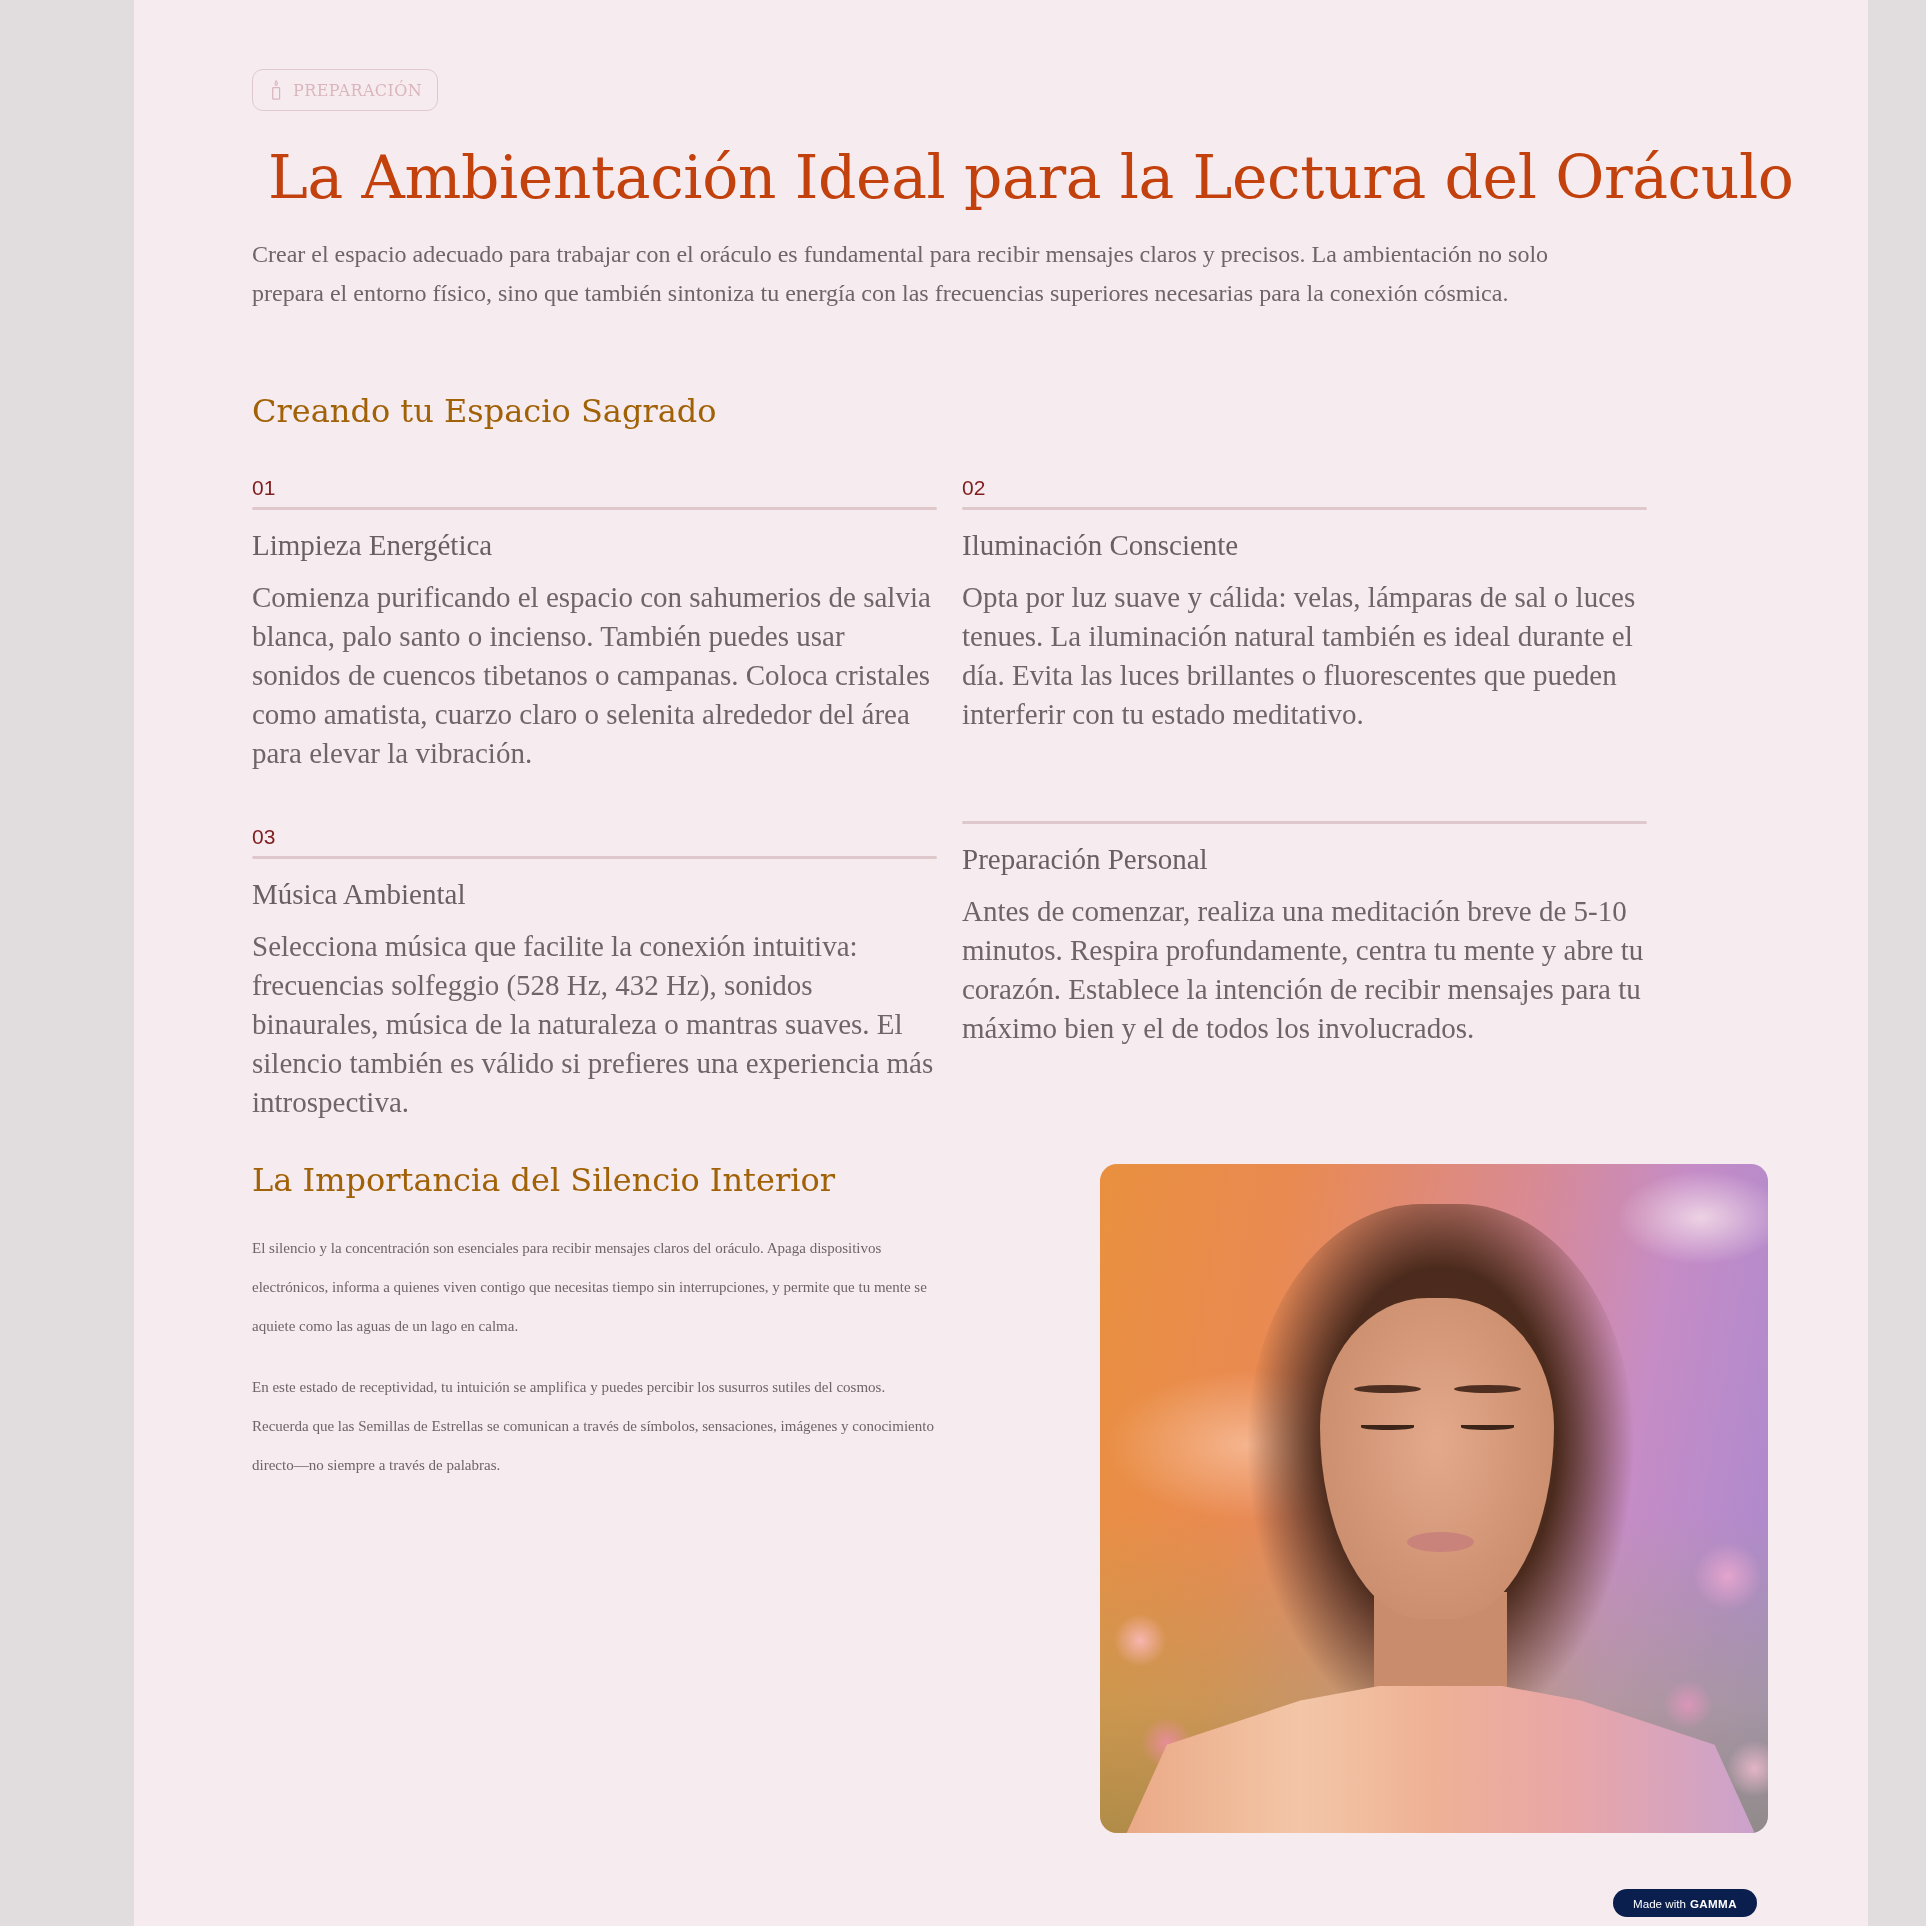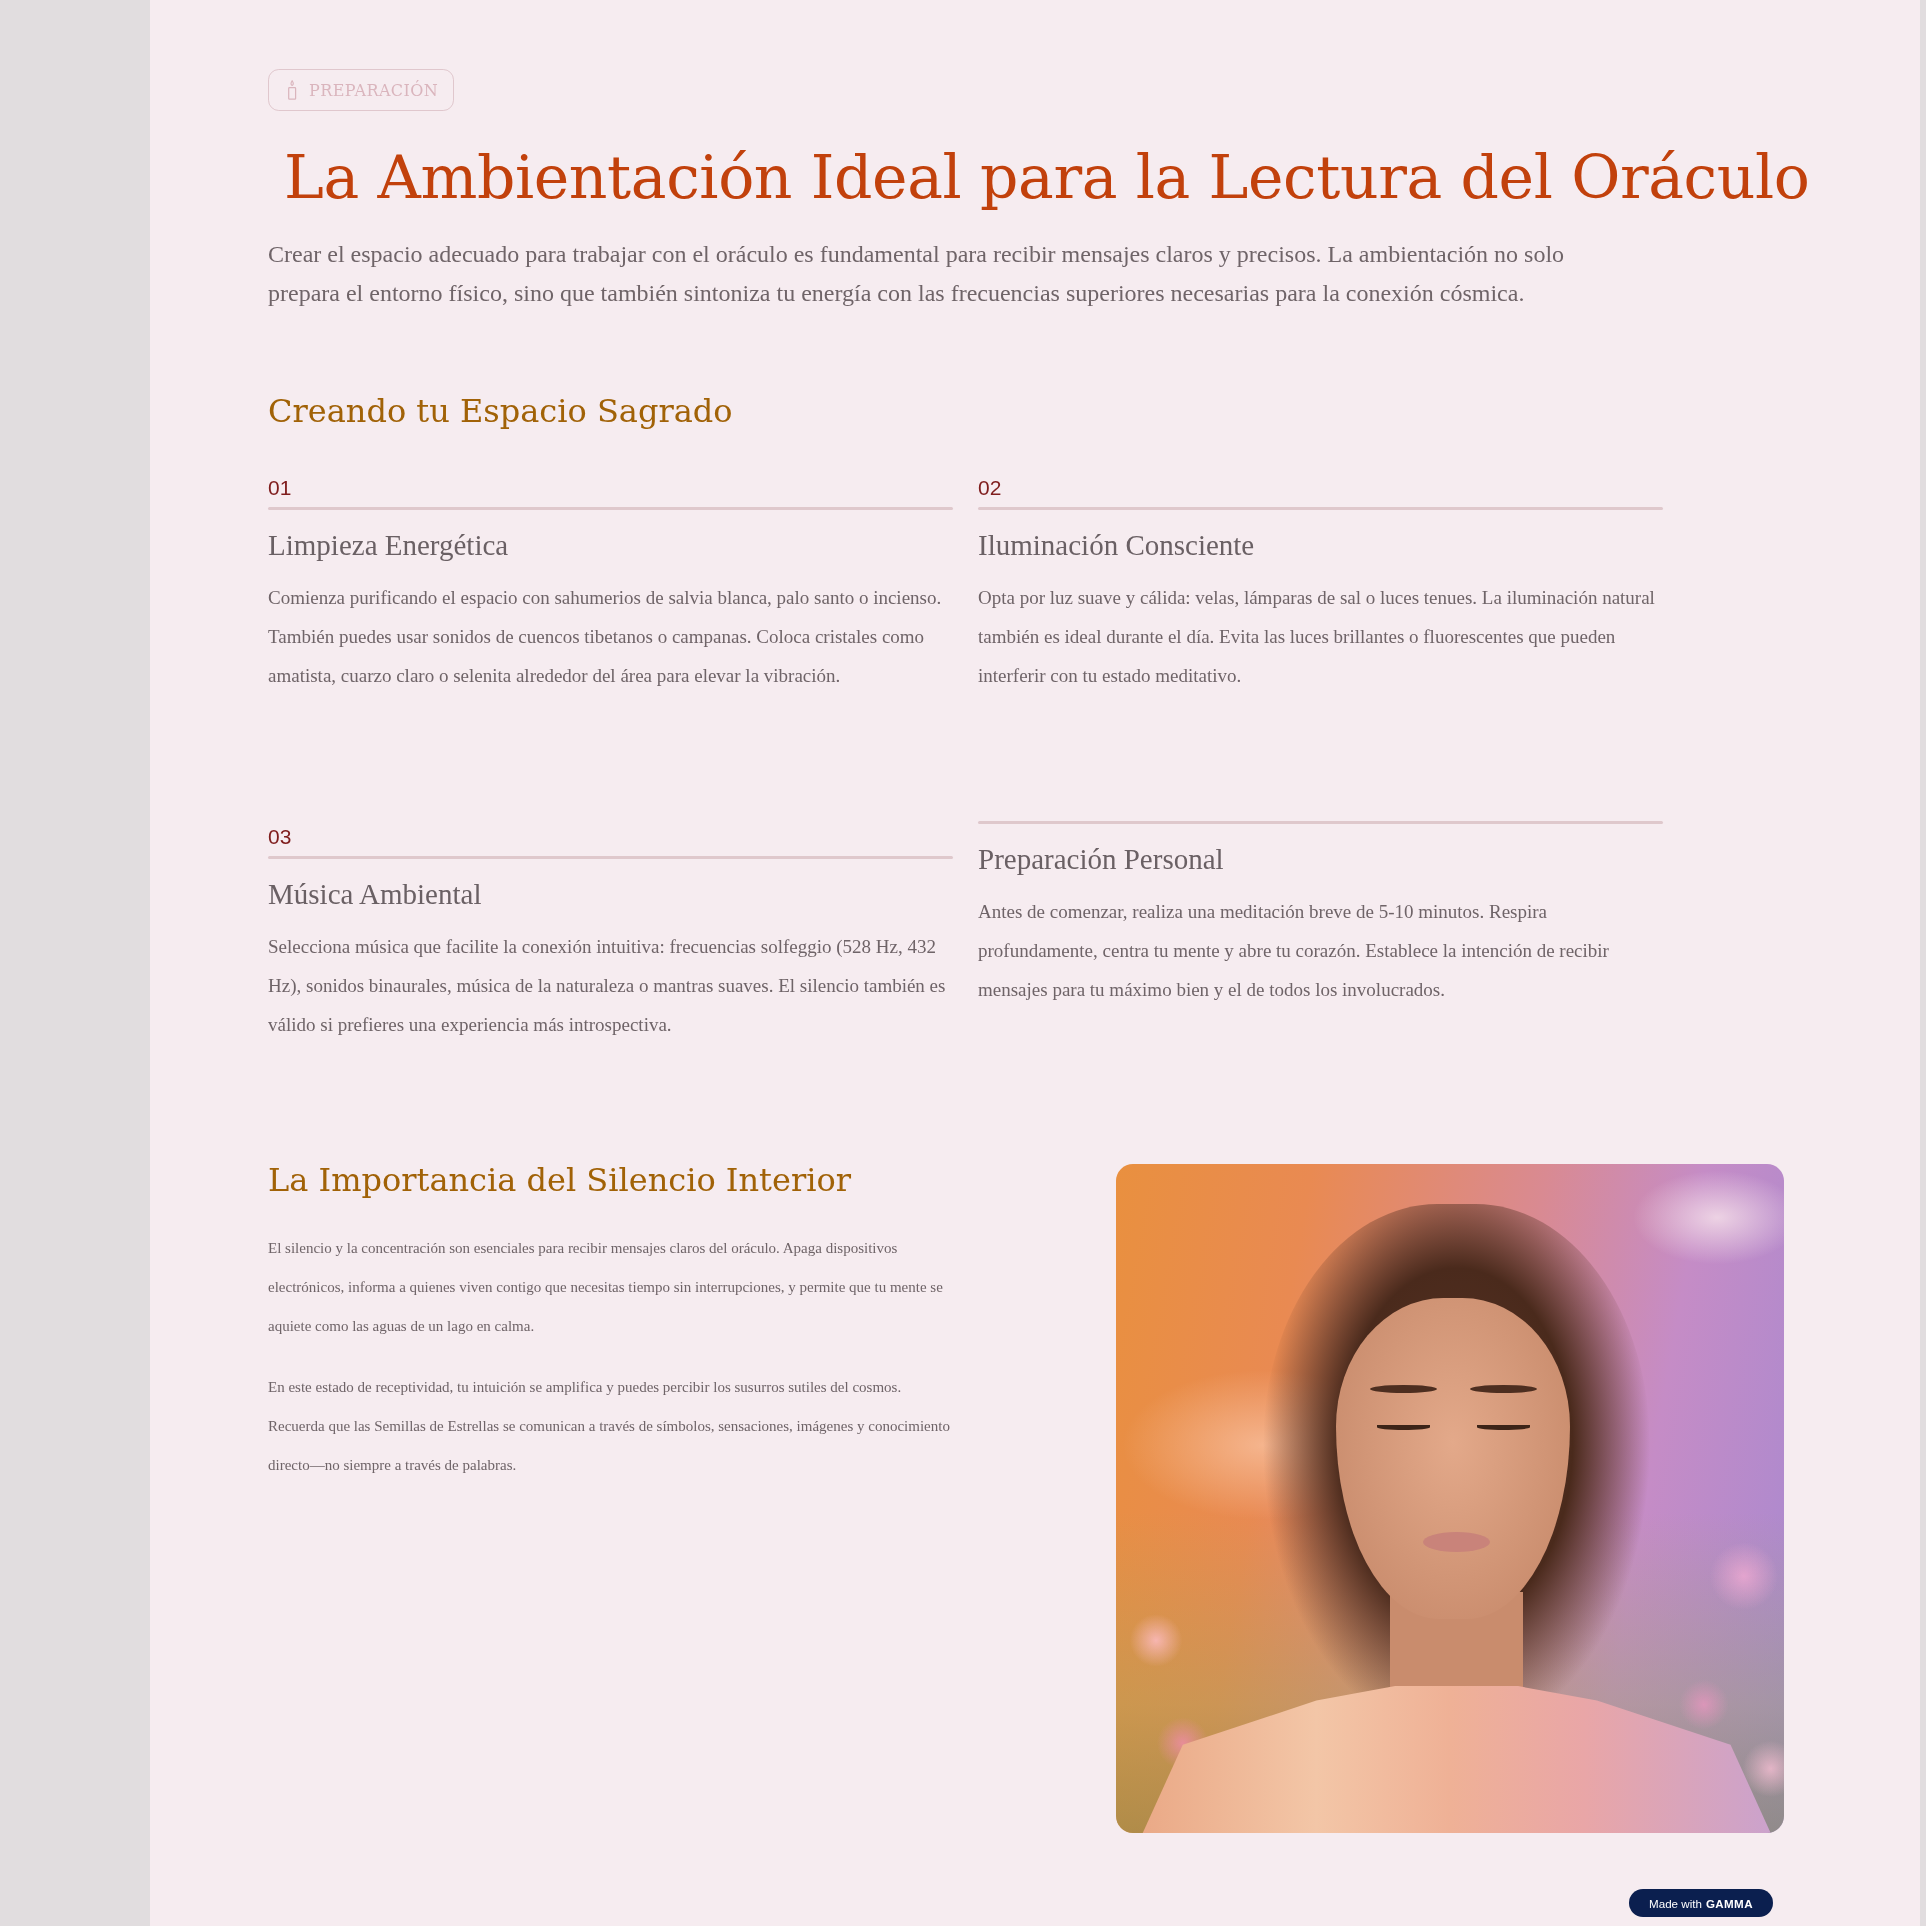--- a/index.html
+++ b/index.html
@@ -2,23 +2,22 @@
 <html style="font-size:12.3px"><head>
   <meta charset="utf-8">
   <style>
     html, body { margin: 0; padding: 0; }
     body {
       width: 1926px; height: 1926px; overflow: hidden;
       background: #e1dddf;
       font-family: "DejaVu Serif", "Liberation Serif", serif;
     }
     .card {
-      position: absolute; left: 150px; top: 0; width: 1734px; height: 1926px;
+      position: absolute; left: 134px; top: 0; width: 1734px; height: 1926px;
       background: #f6ecf0;
-      padding-left: 36px;
     }
     .content { position: absolute; left: 118px; top: 0; width: 1399px; }
 
     .badge {
       position: absolute; left: 0; top: 69px; height: 42px;
       padding: 0 14.6px 0 17px;
       border: 1.5px solid #e0c7cd; border-radius: 10.8px;
       display: flex; align-items: center; gap: 10.8px;
       color: #dab5bd; font-size: 16px; letter-spacing: 0.4px;
       box-sizing: border-box;
@@ -48,21 +47,21 @@
     .step .num {
       font-size: 21px; line-height: 31px; color: #7f1d1d; height: 35px;
       font-family: Liberation Sans, sans-serif;
     }
     .step .rule { height: 3.1px; background: #dfc8cc; border-radius: 1.5px; margin-bottom: 14px; }
     .step .stitle {
       font-size: 29px; line-height: 43px; color: #6a6064; margin: 0 0 10.8px 0;
       font-weight: normal; font-family: "Liberation Serif", serif;
     }
     .step .sbody {
-      font-size: 19px; line-height: 39px; color: #6f6468; margin: 0;
+      font-size: 29px; line-height: 39px; color: #6f6468; margin: 0;
       font-family: "Liberation Serif", serif;
     }
     .s1 { left: 0; top: 472px; }
     .s2 { left: 710px; top: 472px; }
     .s3 { left: 0; top: 821px; }
     .s4 { left: 710px; top: 821px; }
 
     .silence-body {
       position: absolute; left: 0; top: 1229px; width: 686px;
       font-size: 15px; line-height: 39px; color: #6f6468;

